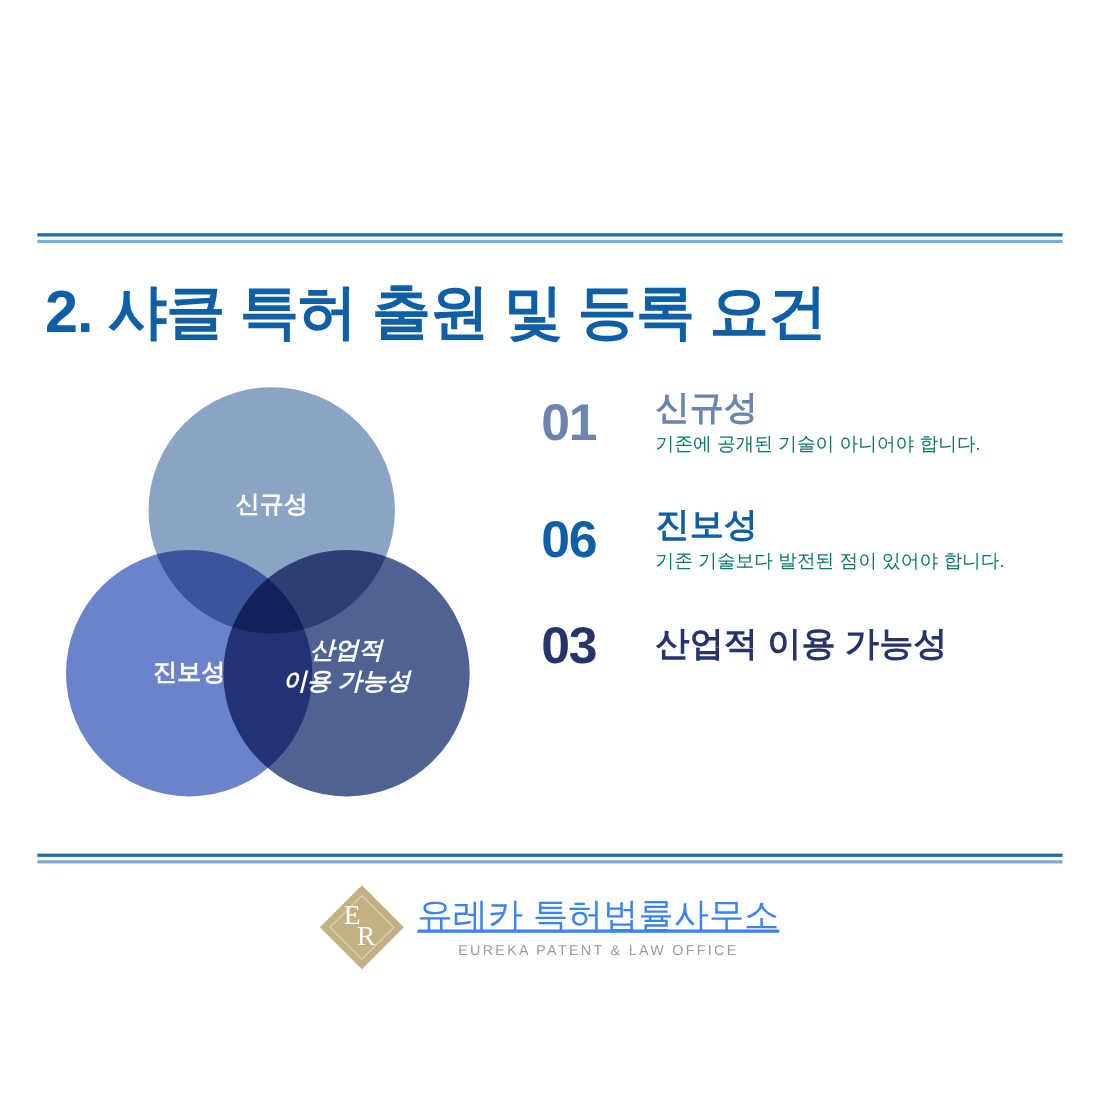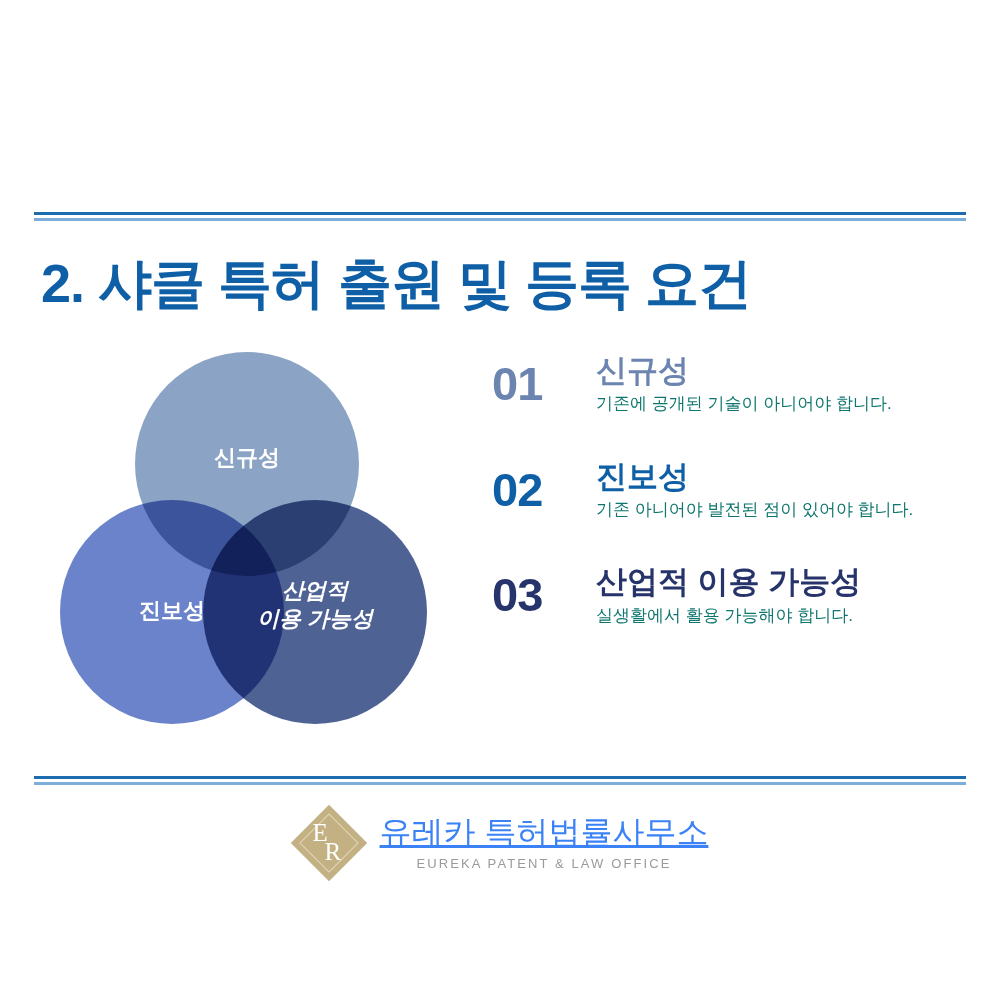--- a/index.html
+++ b/index.html
@@ -254,32 +254,31 @@
 
     <div class="req-item tone-1">
       <div class="req-num">01</div>
       <div class="req-body">
         <div class="req-heading">신규성</div>
         <div class="req-desc">기존에 공개된 기술이 아니어야 합니다.</div>
       </div>
     </div>
 
     <div class="req-item tone-2">
-      <div class="req-num">02</div>
+      <div class="req-num">06</div>
       <div class="req-body">
         <div class="req-heading">진보성</div>
-        <div class="req-desc">기존 아니어야 발전된 점이 있어야 합니다.</div>
+        <div class="req-desc">기존 기술보다 발전된 점이 있어야 합니다.</div>
       </div>
     </div>
 
     <div class="req-item tone-3">
       <div class="req-num">03</div>
       <div class="req-body">
         <div class="req-heading">산업적 이용 가능성</div>
-        <div class="req-desc">실생활에서 활용 가능해야 합니다.</div>
       </div>
     </div>
 
   </div>
 
   <div class="rule rule-bottom">
     <div class="line-thick"></div>
     <div class="line-thin"></div>
   </div>
 

